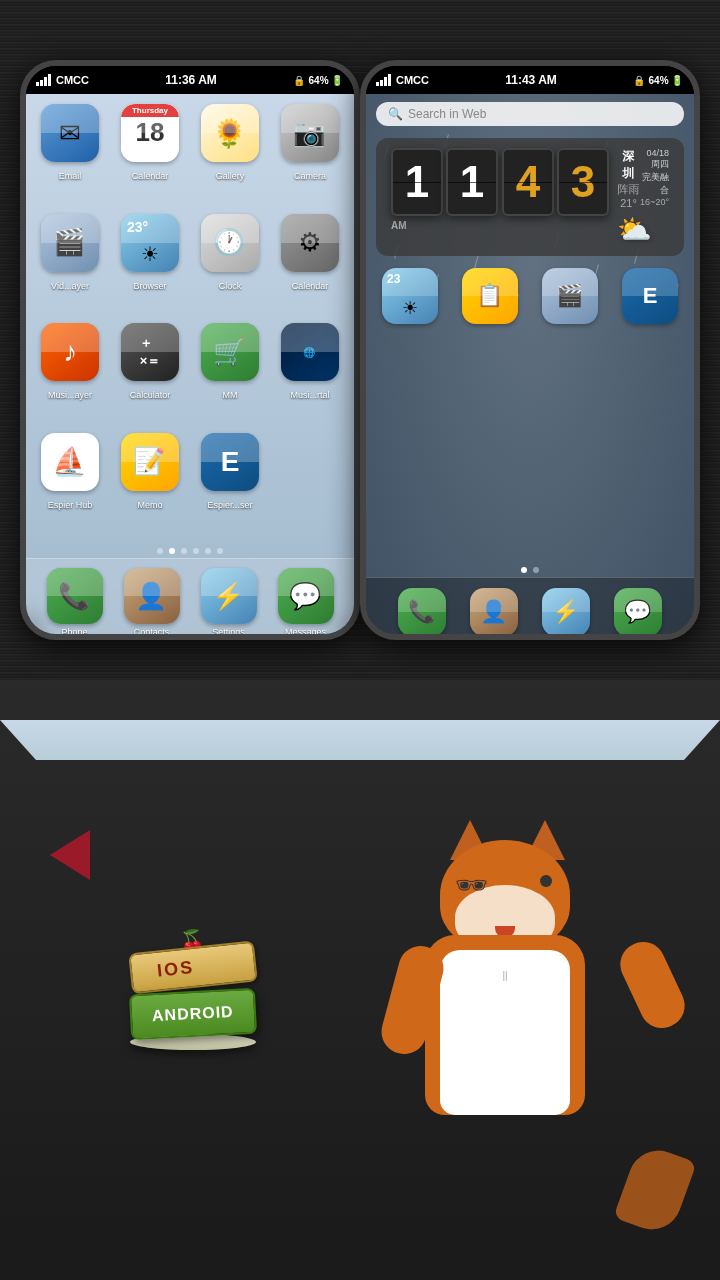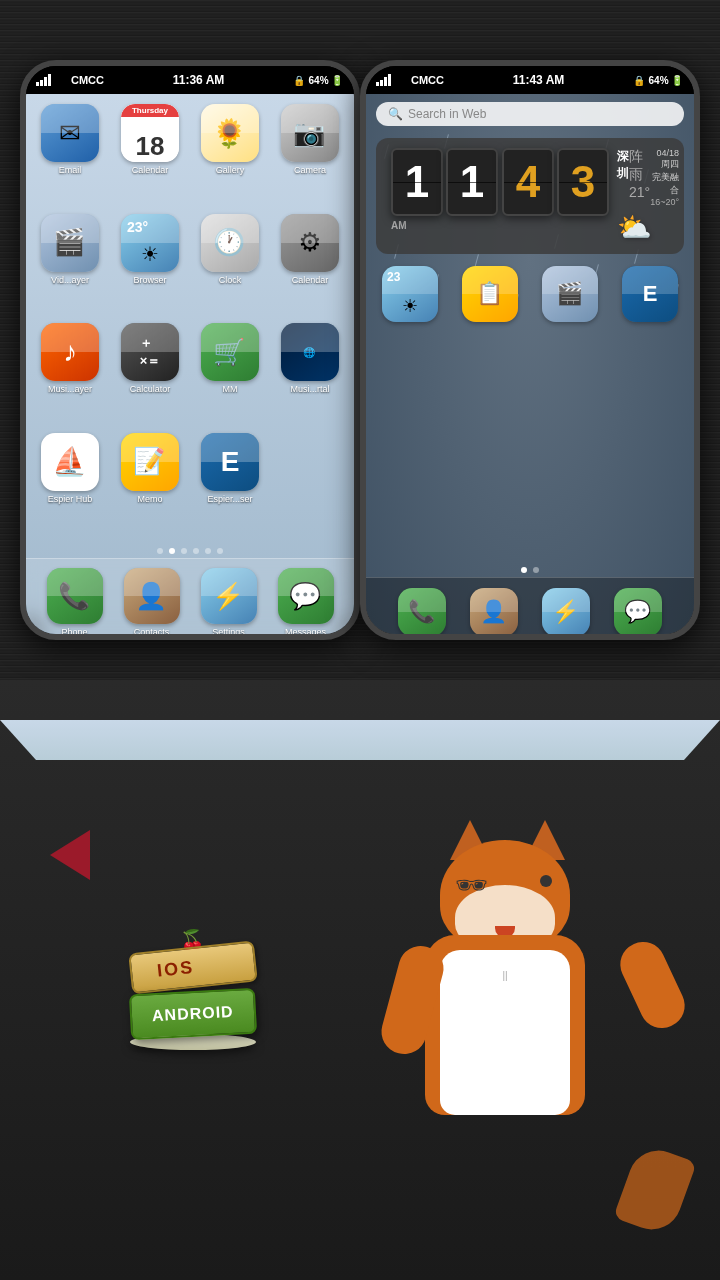--- a/index.html
+++ b/index.html
@@ -48,21 +48,21 @@
       background: #000;
       display: flex;
       align-items: center;
       justify-content: space-between;
       padding: 0 10px;
       color: white;
       font-size: 11px;
       font-weight: bold;
     }
 
-    .status-left { display: flex; align-items: center; gap: 18px; }
+    .status-left { display: flex; align-items: center; gap: 3px; }
     .status-center { font-size: 12px; font-weight: bold; }
     .status-right { display: flex; align-items: center; gap: 3px; font-size: 10px; }
 
     
     .signal-bars { display: flex; align-items: flex-end; gap: 1px; margin-right: 2px; }
     .signal-bars span {
       background: white;
       display: inline-block;
       width: 3px;
     }
@@ -80,21 +80,21 @@
       grid-template-columns: repeat(4, 1fr);
       gap: 8px;
       padding: 10px 8px;
       flex: 1;
     }
 
     .app-icon {
       display: flex;
       flex-direction: column;
       align-items: center;
-      gap: 3px;
+      gap: 9px;
     }
 
     .app-icon-img {
       width: 58px;
       height: 58px;
       border-radius: 14px;
       display: flex;
       align-items: center;
       justify-content: center;
       font-size: 26px;
@@ -188,21 +188,21 @@
       color: white;
       font-size: 8px;
       font-weight: bold;
       padding: 2px 0;
     }
     .cal-date {
       font-size: 26px;
       font-weight: bold;
       color: #333;
       line-height: 1;
-      margin-top: 16px;
+      margin-top: 2px;
       text-align: center;
     }
 
     
     .phone2-screen {
       background: #555;
       height: 552px;
       display: flex;
       flex-direction: column;
       position: relative;
@@ -385,20 +385,22 @@
     .raindrop {
       position: absolute;
       width: 1px;
       height: 15px;
       background: rgba(200,220,240,0.4);
       transform: rotate(15deg);
     }
 
     .weather-text-area {
       display: flex;
+      flex-direction: column;
+      text-align: center;
     }
 
     .sun-cloud {
       font-size: 28px;
       filter: drop-shadow(1px 1px 2px rgba(0,0,0,0.3));
     }
 
     .promo-arrow {
       position: absolute;
       top: 150px;
@@ -646,21 +648,21 @@
                 <div class="flip-digit" style="font-size:44px; color:#e0a020;">3</div>
               </div>
             </div>
             <div class="clock-am">AM</div>
           </div>
 
           <div class="weather-side">
             <div style="display:flex; justify-content:space-between; align-items:flex-start;">
               <div class="weather-text-area">
                 <div style="color:white; font-size:12px; font-weight:bold;">深圳</div>
-                <div style="color:#aaa; font-size:14px;">阵雨 21°</div>
+                <div style="color:#aaa; font-size:11px;">阵雨 21°</div>
               </div>
               <div style="text-align:right;">
                 <div style="color:#ccc; font-size:9px;">04/18 周四</div>
                 <div style="color:#ccc; font-size:9px;">完美融合</div>
                 <div style="color:#aaa; font-size:9px;">16~20°</div>
               </div>
             </div>
             <div class="sun-cloud" style="margin-top:4px;">⛅</div>
           </div>
         </div>

